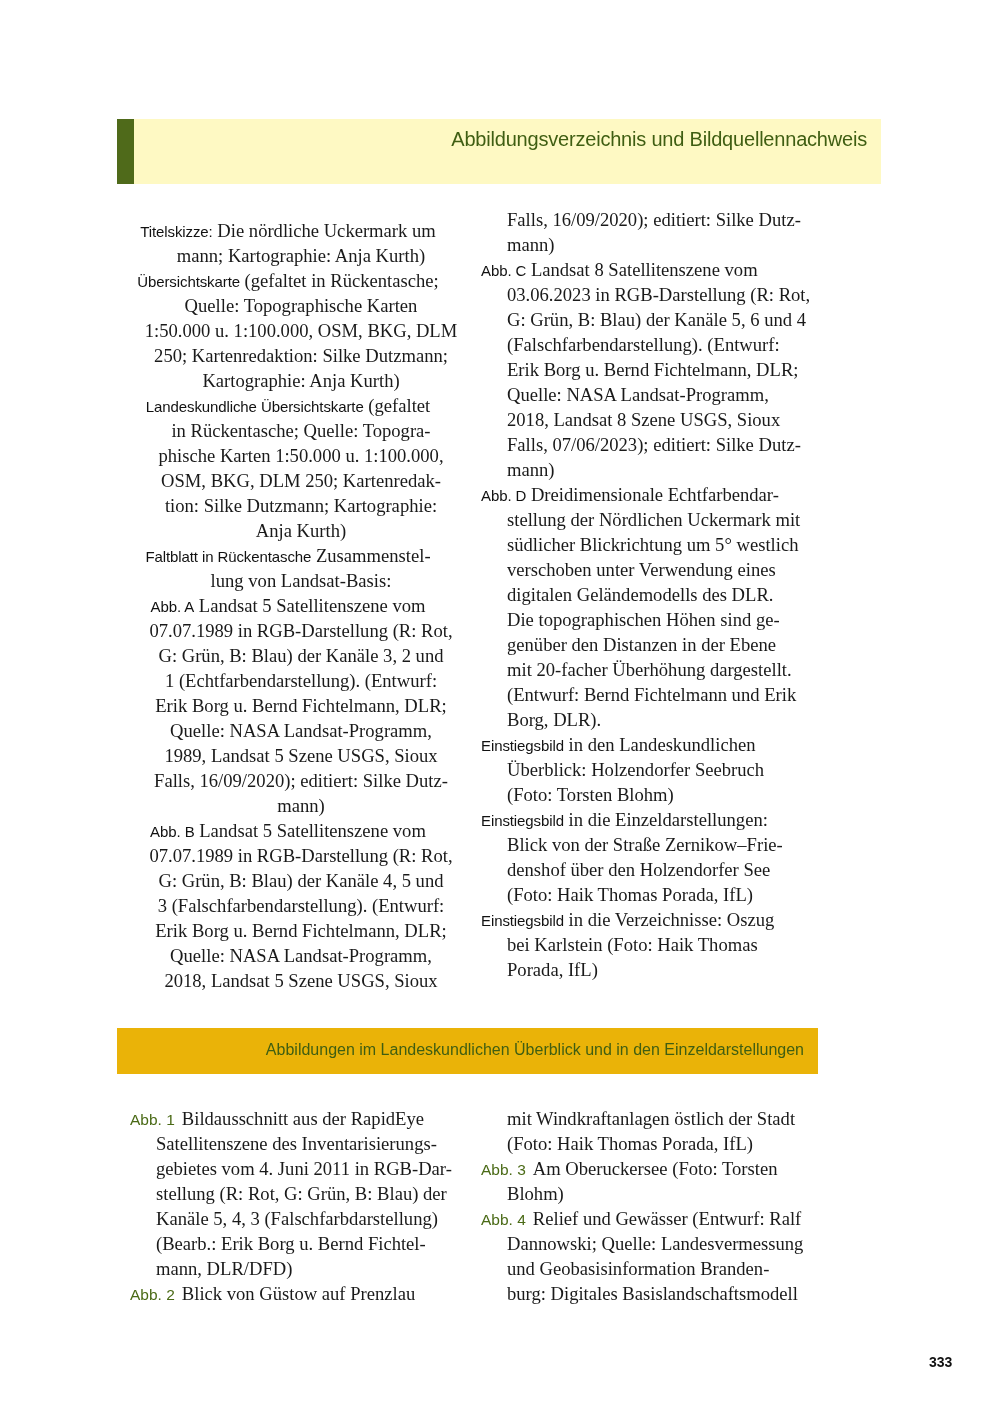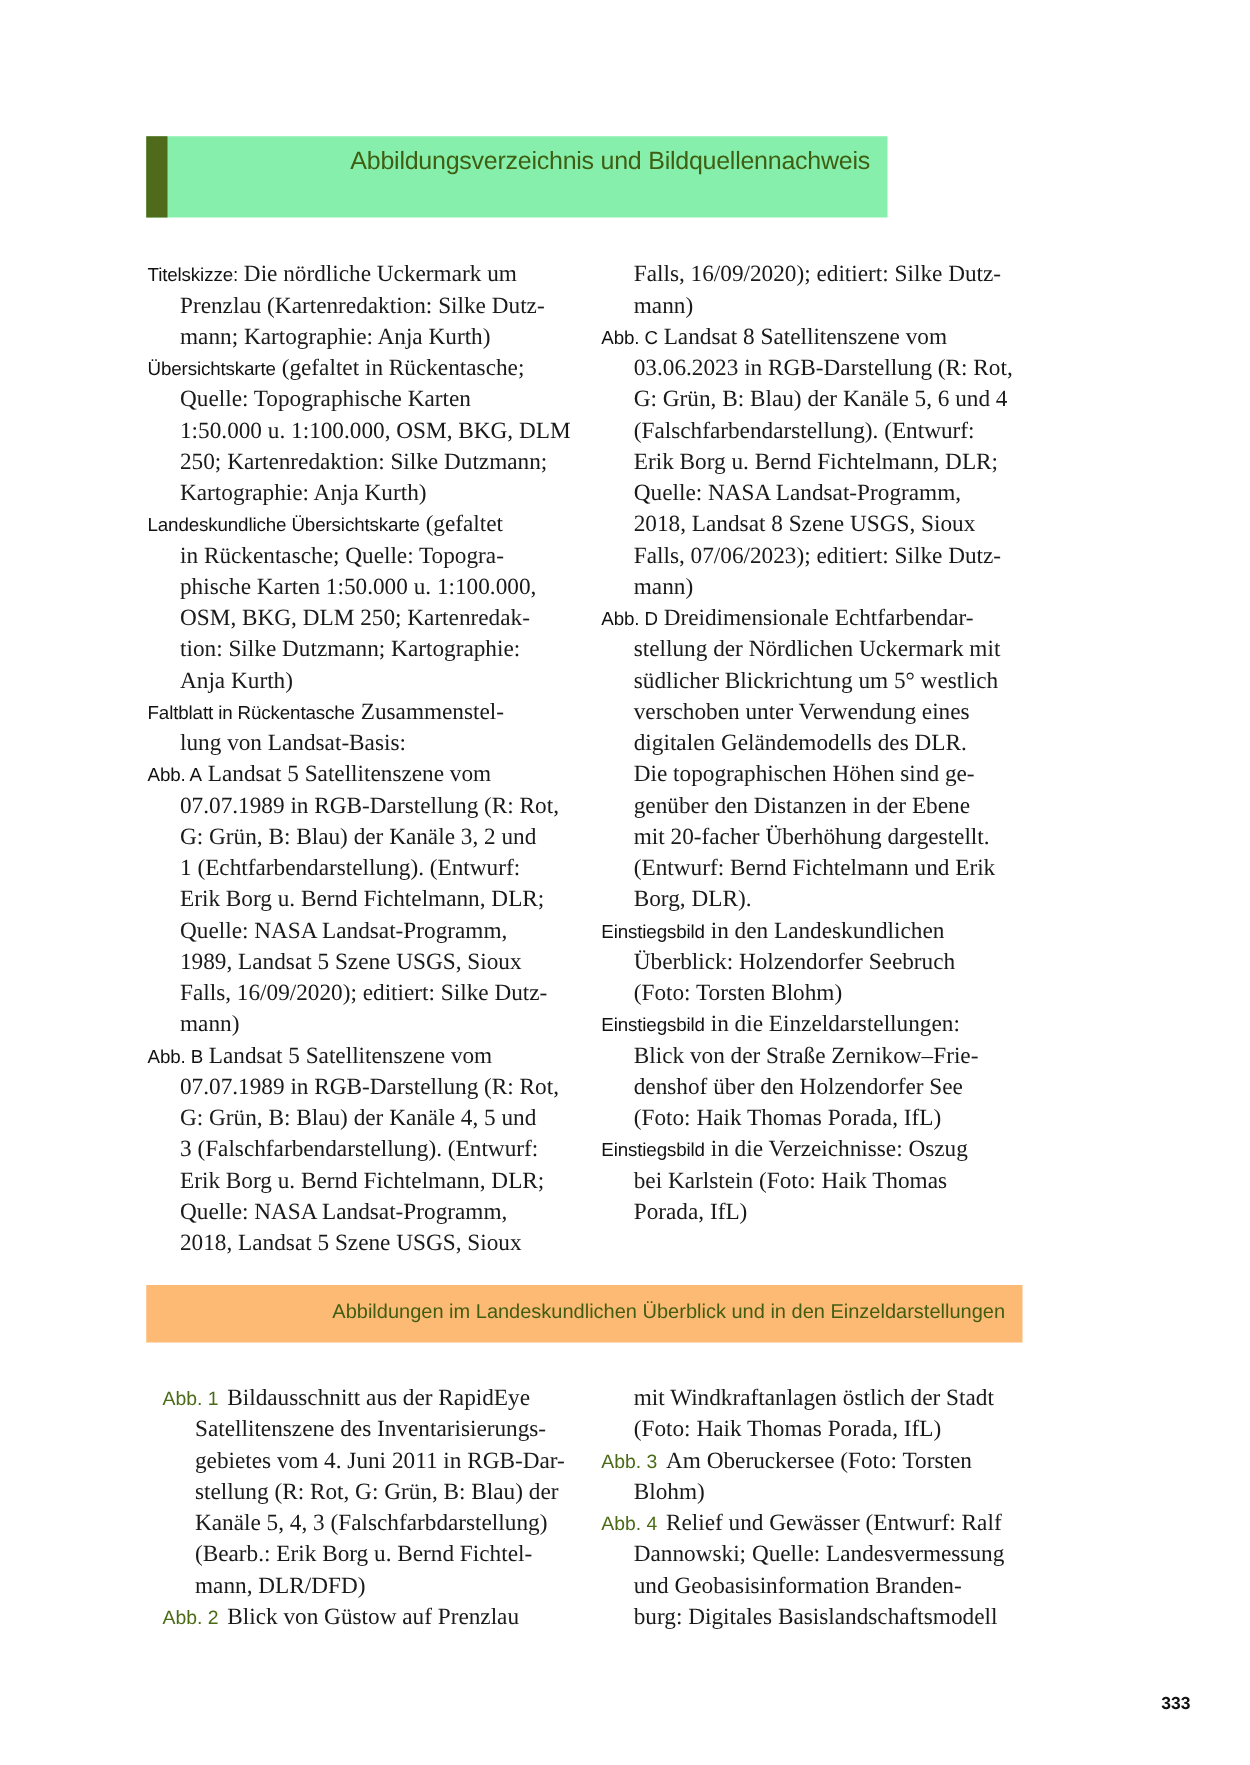--- a/index.html
+++ b/index.html
@@ -1,46 +1,46 @@
 <!DOCTYPE html>
 <html><head>
 <meta charset="utf-8">
 <style>
   html, body { margin: 0; padding: 0; background: #ffffff; }
   body { width: 1000px; height: 1412px; position: relative; overflow: hidden; }
   .page { position: absolute; left: 0; top: 0; width: 1000px; height: 1412px; }
 
   .header-main {
-    position: absolute; left: 117px; top: 109px; width: 593px; height: 65px;
-    background: #86efac;
+    position: absolute; left: 117px; top: 119px; width: 764px; height: 65px;
+    background: #fef9c3;
   }
   .header-main .stripe {
     position: absolute; left: 0; top: 0; width: 17px; height: 65px; background: #4f6a1a;
   }
   .header-main .title {
     position: absolute; right: 14px; top: 9px;
     font-family: "Liberation Sans", sans-serif; font-size: 20px; color: #3f5e12;
     letter-spacing: -0.2px; white-space: nowrap;
   }
 
   .header-sub {
     position: absolute; left: 117px; top: 1028px; width: 701px; height: 46px;
-    background: #fdba74;
+    background: #eab308;
   }
   .header-sub .title {
     position: absolute; right: 14px; top: 13px;
     font-family: "Liberation Sans", sans-serif; font-size: 16px; color: #3f5e12;
     white-space: nowrap;
   }
 
   .col {
     position: absolute; width: 340px;
     font-family: "Liberation Serif", serif; font-size: 18.6px; line-height: 25px; color: #1a1a1a;
   }
-  .col-left-1 { left: 118px; top: 207px; }
+  .col-left-1 { left: 118px; top: 218px; text-align: center; }
   .col-right-1 { left: 481px; top: 207px; }
   .col-left-2 { left: 130px; top: 1106px; }
   .col-right-2 { left: 481px; top: 1106px; }
 
   .line { white-space: nowrap; height: 25px; }
   .ind { padding-left: 26px; }
   .lab {
     font-family: "Liberation Sans", sans-serif; font-size: 15px; color: #111;
     letter-spacing: -0.1px;
   }
@@ -59,21 +59,20 @@
 
 <div class="page">
 
   <div class="header-main">
     <div class="stripe"></div>
     <div class="title">Abbildungsverzeichnis und Bildquellennachweis</div>
   </div>
 
   <div class="col col-left-1">
       <div class="line"><span class="lab">Titelskizze:</span><span> Die nördliche Uckermark um</span></div>
-      <div class="line ind"><span>Prenzlau (Kartenredaktion: Silke Dutz-</span></div>
       <div class="line ind"><span>mann; Kartographie: Anja Kurth)</span></div>
       <div class="line"><span class="lab">Übersichtskarte</span><span> (gefaltet in Rückentasche;</span></div>
       <div class="line ind"><span>Quelle: Topographische Karten</span></div>
       <div class="line ind"><span>1:50.000 u. 1:100.000, OSM, BKG, DLM</span></div>
       <div class="line ind"><span>250; Kartenredaktion: Silke Dutzmann;</span></div>
       <div class="line ind"><span>Kartographie: Anja Kurth)</span></div>
       <div class="line"><span class="lab">Landeskundliche Übersichtskarte</span><span> (gefaltet</span></div>
       <div class="line ind"><span>in Rückentasche; Quelle: Topogra-</span></div>
       <div class="line ind"><span>phische Karten 1:50.000 u. 1:100.000,</span></div>
       <div class="line ind"><span>OSM, BKG, DLM 250; Kartenredak-</span></div>

